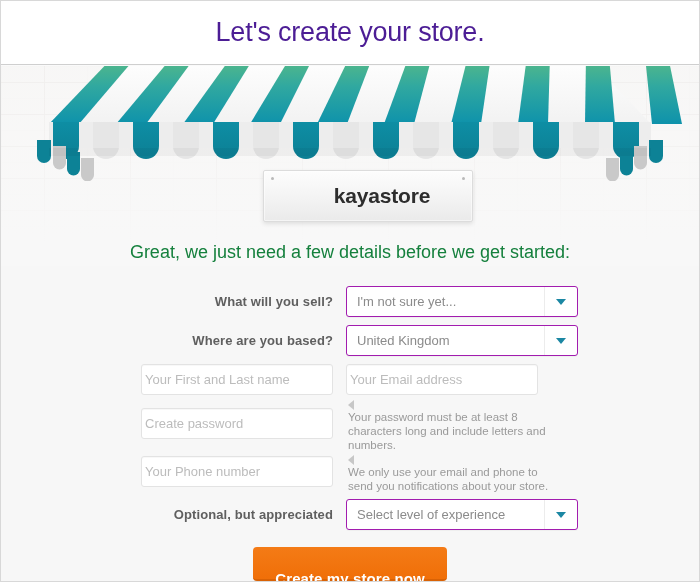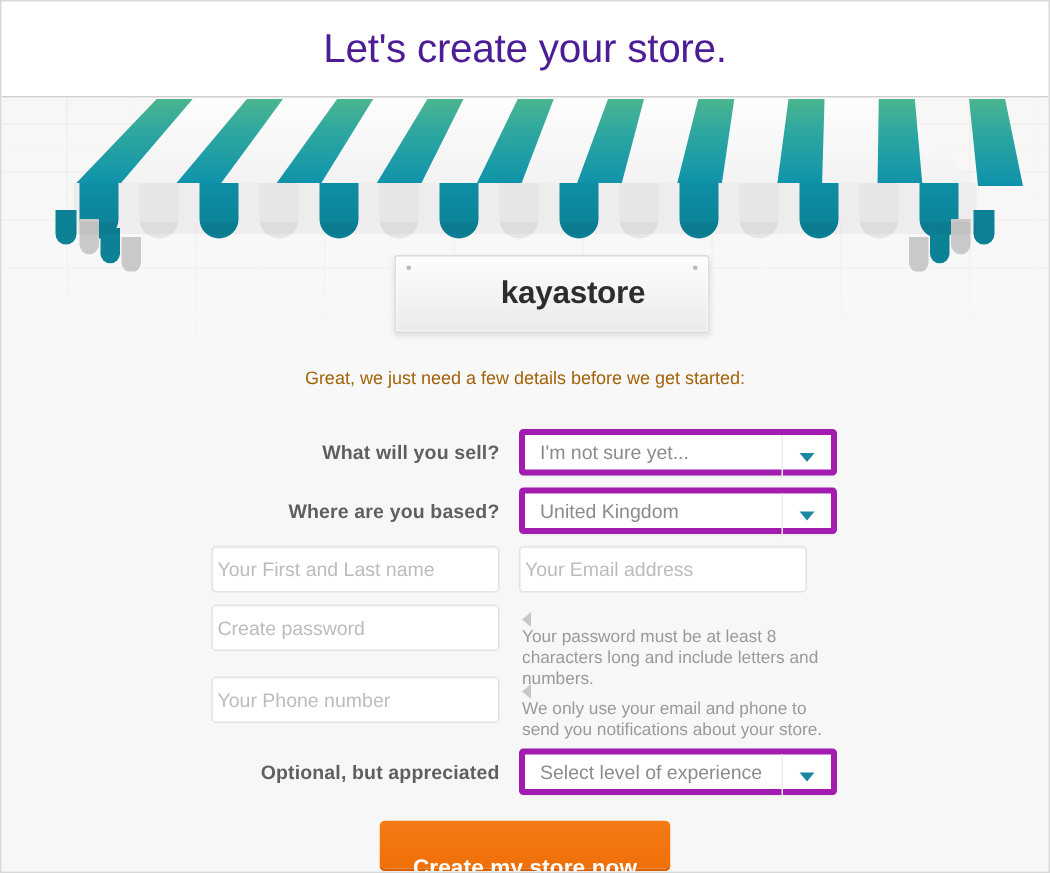--- a/index.html
+++ b/index.html
@@ -136,22 +136,22 @@
   .form-area {
     position: absolute;
     left: 0;
     top: 176px;
     width: 698px;
     z-index: 20;
   }
 
   .subtitle {
     text-align: center;
-    font-size: 12px;
-    color: #a16207;
+    font-size: 18px;
+    color: #15803d;
     font-weight: 400;
     margin: 0;
     padding: 0;
     line-height: 20px;
   }
 
   .form-rows {
     position: relative;
     margin-top: 24px;
   }
@@ -182,25 +182,25 @@
     font-size: 13px;
     font-weight: bold;
     color: #5f5f5f;
     white-space: nowrap;
     letter-spacing: 0.1px;
   }
 
   
   .select {
     position: relative;
-    width: 212px;
+    width: 232px;
     height: 31px;
     box-sizing: border-box;
     background: #ffffff;
-    border: 4px solid #a21caf;
+    border: 1px solid #a21caf;
     border-radius: 3px;
     box-shadow: 0 1px 1px rgba(0,0,0,0.035);
     display: flex;
     align-items: center;
     cursor: pointer;
     text-align: right;
   }
   .select-value {
     font-size: 13px;
     color: #8b8b8b;
@@ -262,21 +262,21 @@
     margin-top: 4px;
     margin-right: 7px;
     flex: none;
   }
   .hint-text {
     font-size: 11.5px;
     line-height: 14px;
     color: #9a9a9a;
     max-width: 212px;
   }
-  .row.hint-row { height: 40px; align-items: flex-start; }
+  .row.hint-row { height: 40px; align-items: center; }
   .row.hint-row .col-left { height: 31px; }
   .row.hint-row .col-right { align-items: flex-start; height: auto; padding-top: 1px; }
 
   
   .btn-row {
     display: flex;
     justify-content: center;
     margin-top: 17px;
   }
   .btn-primary {

